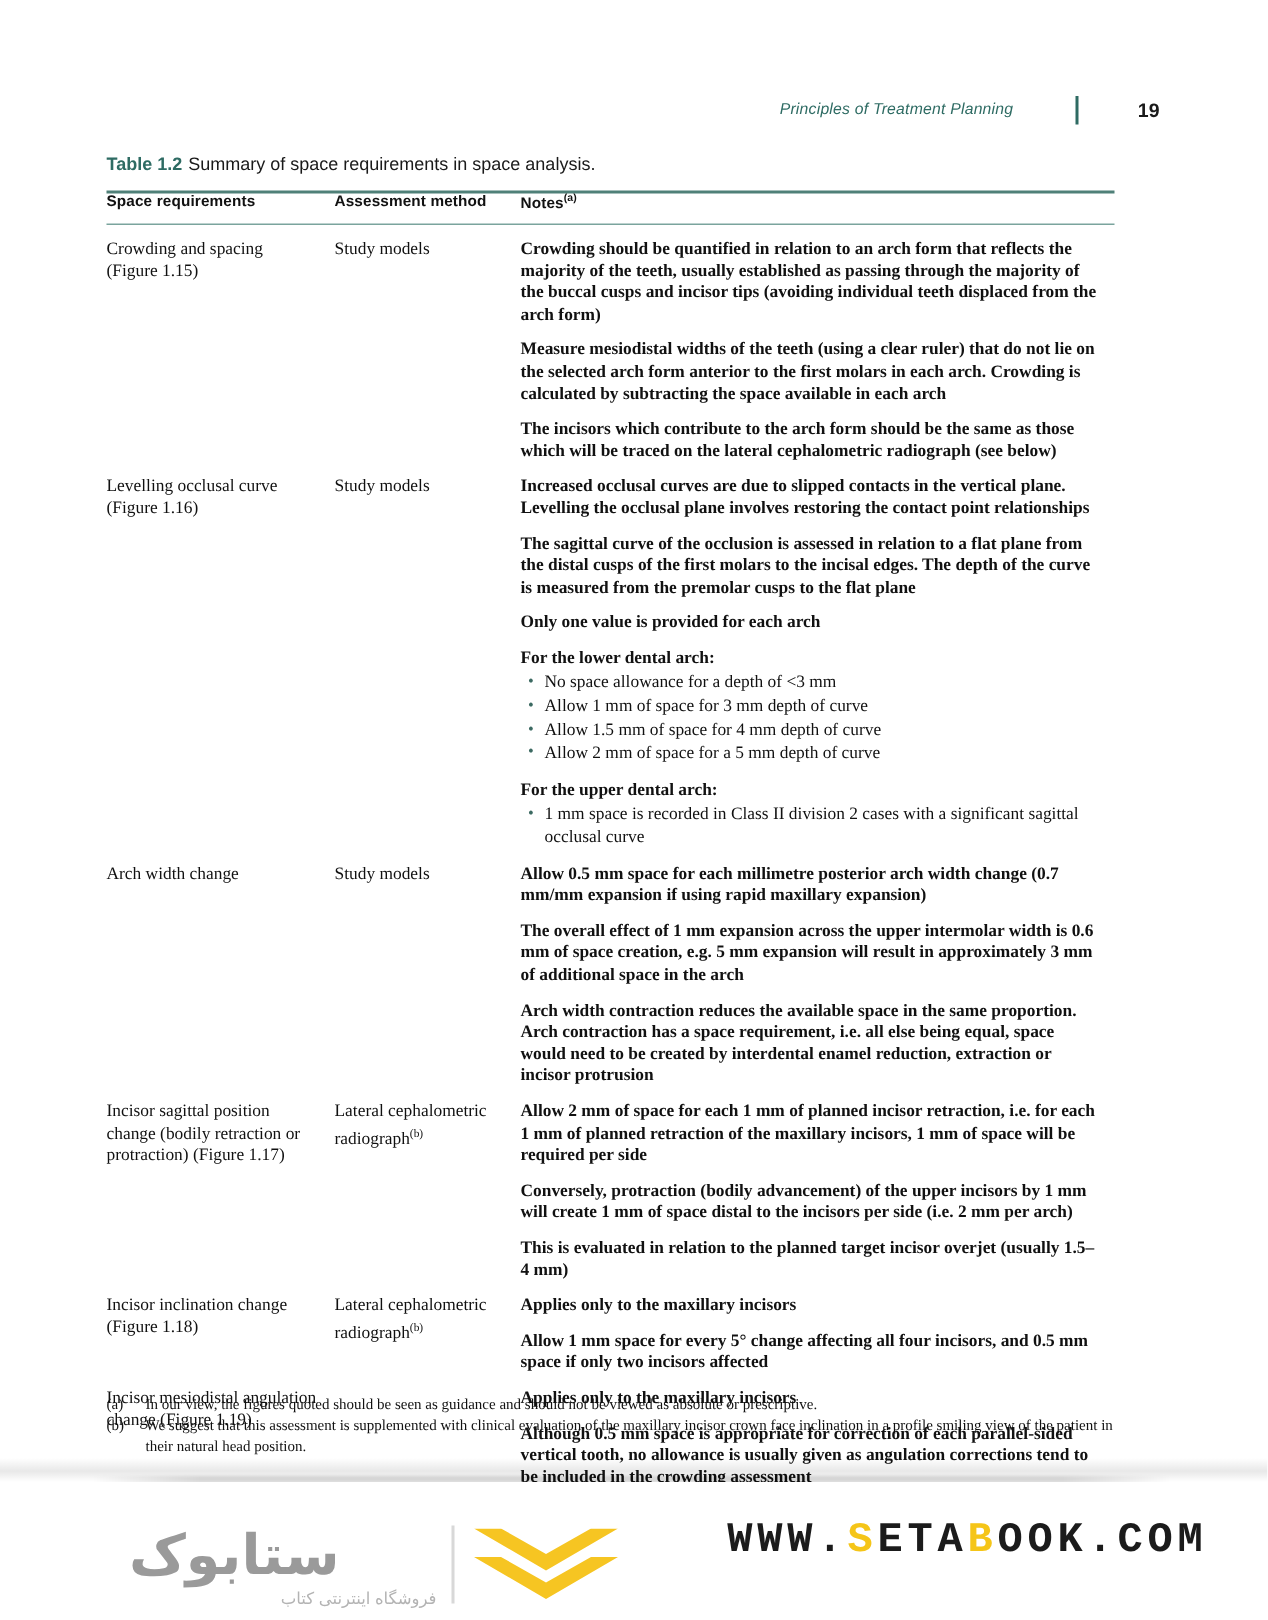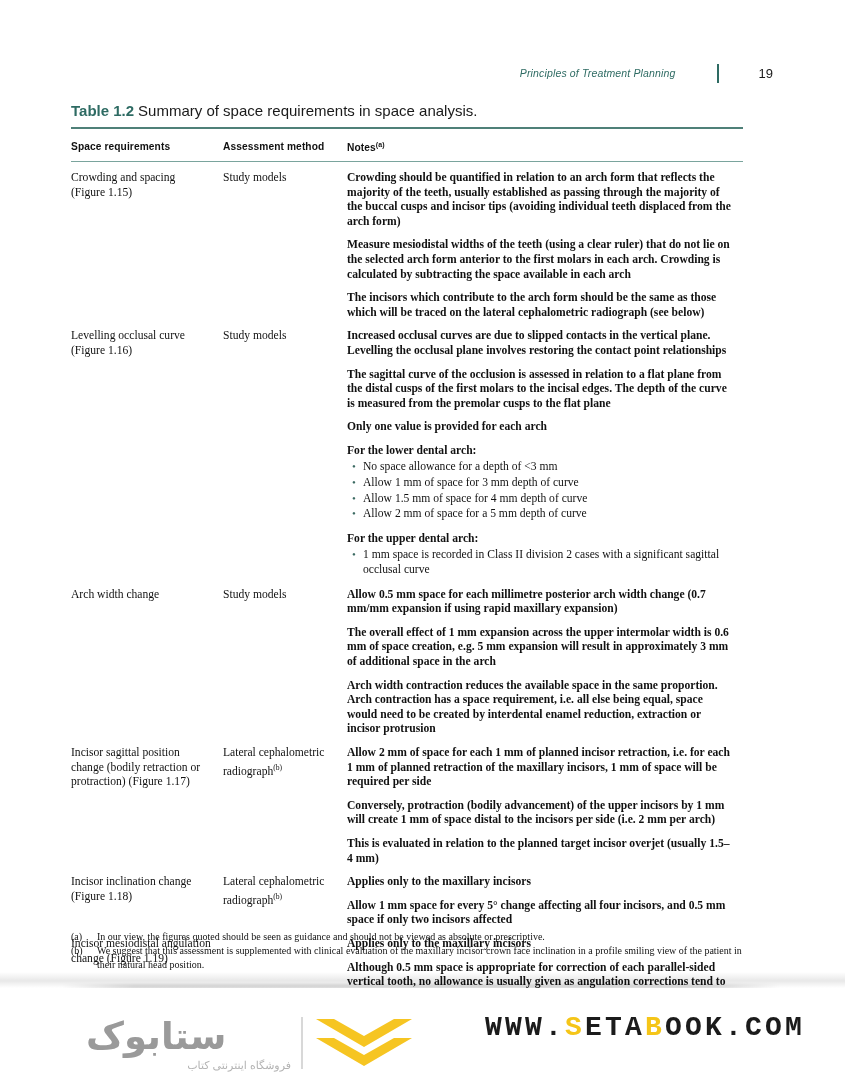--- a/index.html
+++ b/index.html
@@ -45,31 +45,31 @@
   }
   #runninghead .rh-rule {
     width: 2px;
     height: 19px;
     background: #2e6b63;
     margin: 0 8px 0 9px;
   }
   #runninghead .rh-page {
     font-family: "Liberation Sans", "DejaVu Sans", sans-serif;
     font-size: 13px;
-    font-weight: normal;
+    font-weight: bold;
     color: #1a1a1a;
   }
 
   
   #caption {
     position: absolute;
     left: 71px;
     top: 102px;
     font-family: "Liberation Sans", "DejaVu Sans", sans-serif;
-    font-size: 15px;
+    font-size: 12px;
     color: #1a1a1a;
     white-space: nowrap;
   }
   #caption .cap-label {
     font-weight: bold;
     color: #2e6b63;
     margin-right: 4px;
   }
 
   
@@ -91,21 +91,21 @@
   table.spacetable col.c2 { width: 124px; }
   table.spacetable col.c3 { width: 396px; }
 
   table.spacetable thead th {
     text-align: left;
     vertical-align: top;
     font-family: "Liberation Sans", "DejaVu Sans", sans-serif;
     font-size: 10.2px;
     font-weight: bold;
     color: #111;
-    padding: 12px 10px 8px 0;
+    padding: 0 10px 8px 0;
     letter-spacing: .1px;
   }
   table.spacetable thead th sup {
     font-size: 7px;
     font-weight: bold;
     vertical-align: super;
   }
 
   table.spacetable tbody td {
     vertical-align: top;

